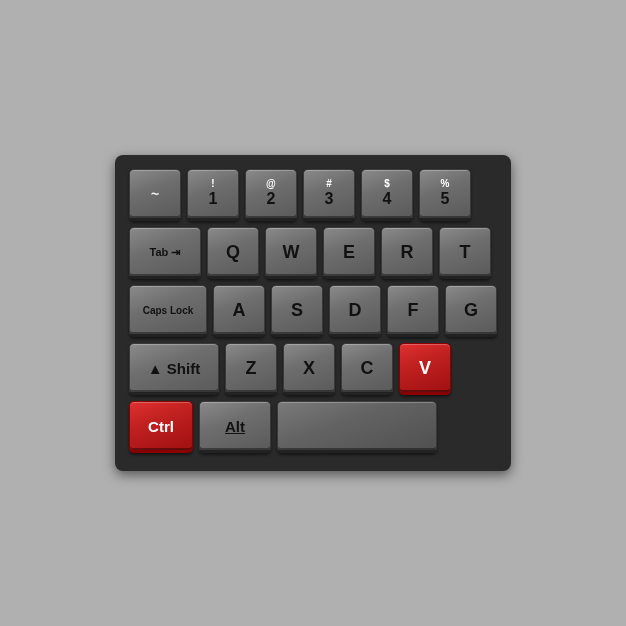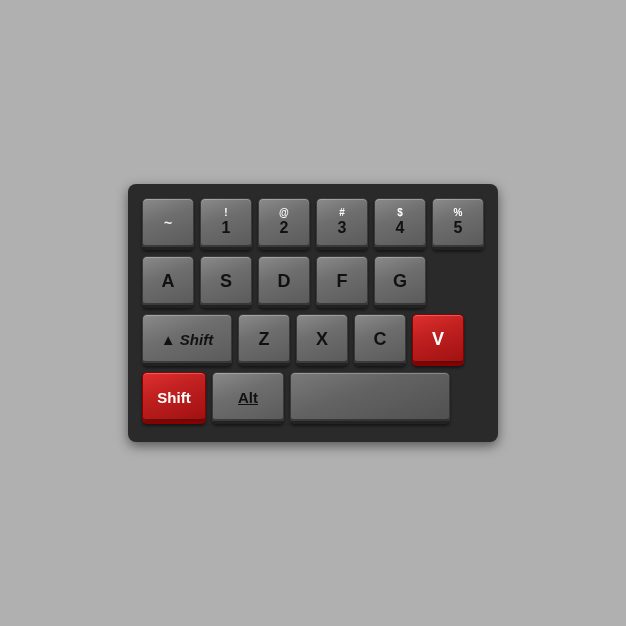--- a/index.html
+++ b/index.html
@@ -87,21 +87,20 @@
     .key.wide-caps {
       min-width: 78px;
       font-size: 10px;
       padding: 4px 6px;
     }
 
     .key.wide-shift {
       min-width: 90px;
       font-size: 13px;
       padding: 4px 8px;
-      font-style: italic;
     }
 
     .key.wide-ctrl {
       min-width: 64px;
     }
 
     .key.wide-alt {
       min-width: 72px;
     }
 
@@ -185,22 +184,45 @@
       </div>
     </div>
     <div class="key">
       <div class="two-char">
         <span class="top">%</span>
         <span class="bottom">5</span>
       </div>
     </div>
   </div>
 
-
-  <div class="key-row">
+  <div class="key-row">
+    <div class="key wide-tab">
+      <span class="tab-label">Tab ⇥</span>
+    </div>
+    <div class="key">
+      <span class="main-label">Q</span>
+    </div>
+    <div class="key">
+      <span class="main-label">W</span>
+    </div>
+    <div class="key">
+      <span class="main-label">E</span>
+    </div>
+    <div class="key">
+      <span class="main-label">R</span>
+    </div>
+    <div class="key">
+      <span class="main-label">T</span>
+    </div>
+  </div>
+
+  <div class="key-row">
+    <div class="key wide-caps">
+      <span class="caps-label">Caps Lock</span>
+    </div>
     <div class="key">
       <span class="main-label">A</span>
     </div>
     <div class="key">
       <span class="main-label">S</span>
     </div>
     <div class="key">
       <span class="main-label">D</span>
     </div>
     <div class="key">
@@ -224,21 +246,21 @@
     <div class="key">
       <span class="main-label">C</span>
     </div>
     <div class="key red">
       <span class="main-label">V</span>
     </div>
   </div>
 
   <div class="key-row">
     <div class="key wide-ctrl red">
-      <span class="main-label" style="font-size:15px;">Shift</span>
+      <span class="main-label" style="font-size:15px;">Ctrl</span>
     </div>
     <div class="key wide-alt">
       <span class="main-label" style="font-size:15px;text-decoration:underline;">Alt</span>
     </div>
     <div class="key wide-space">
     </div>
   </div>
 
 </div>
 

